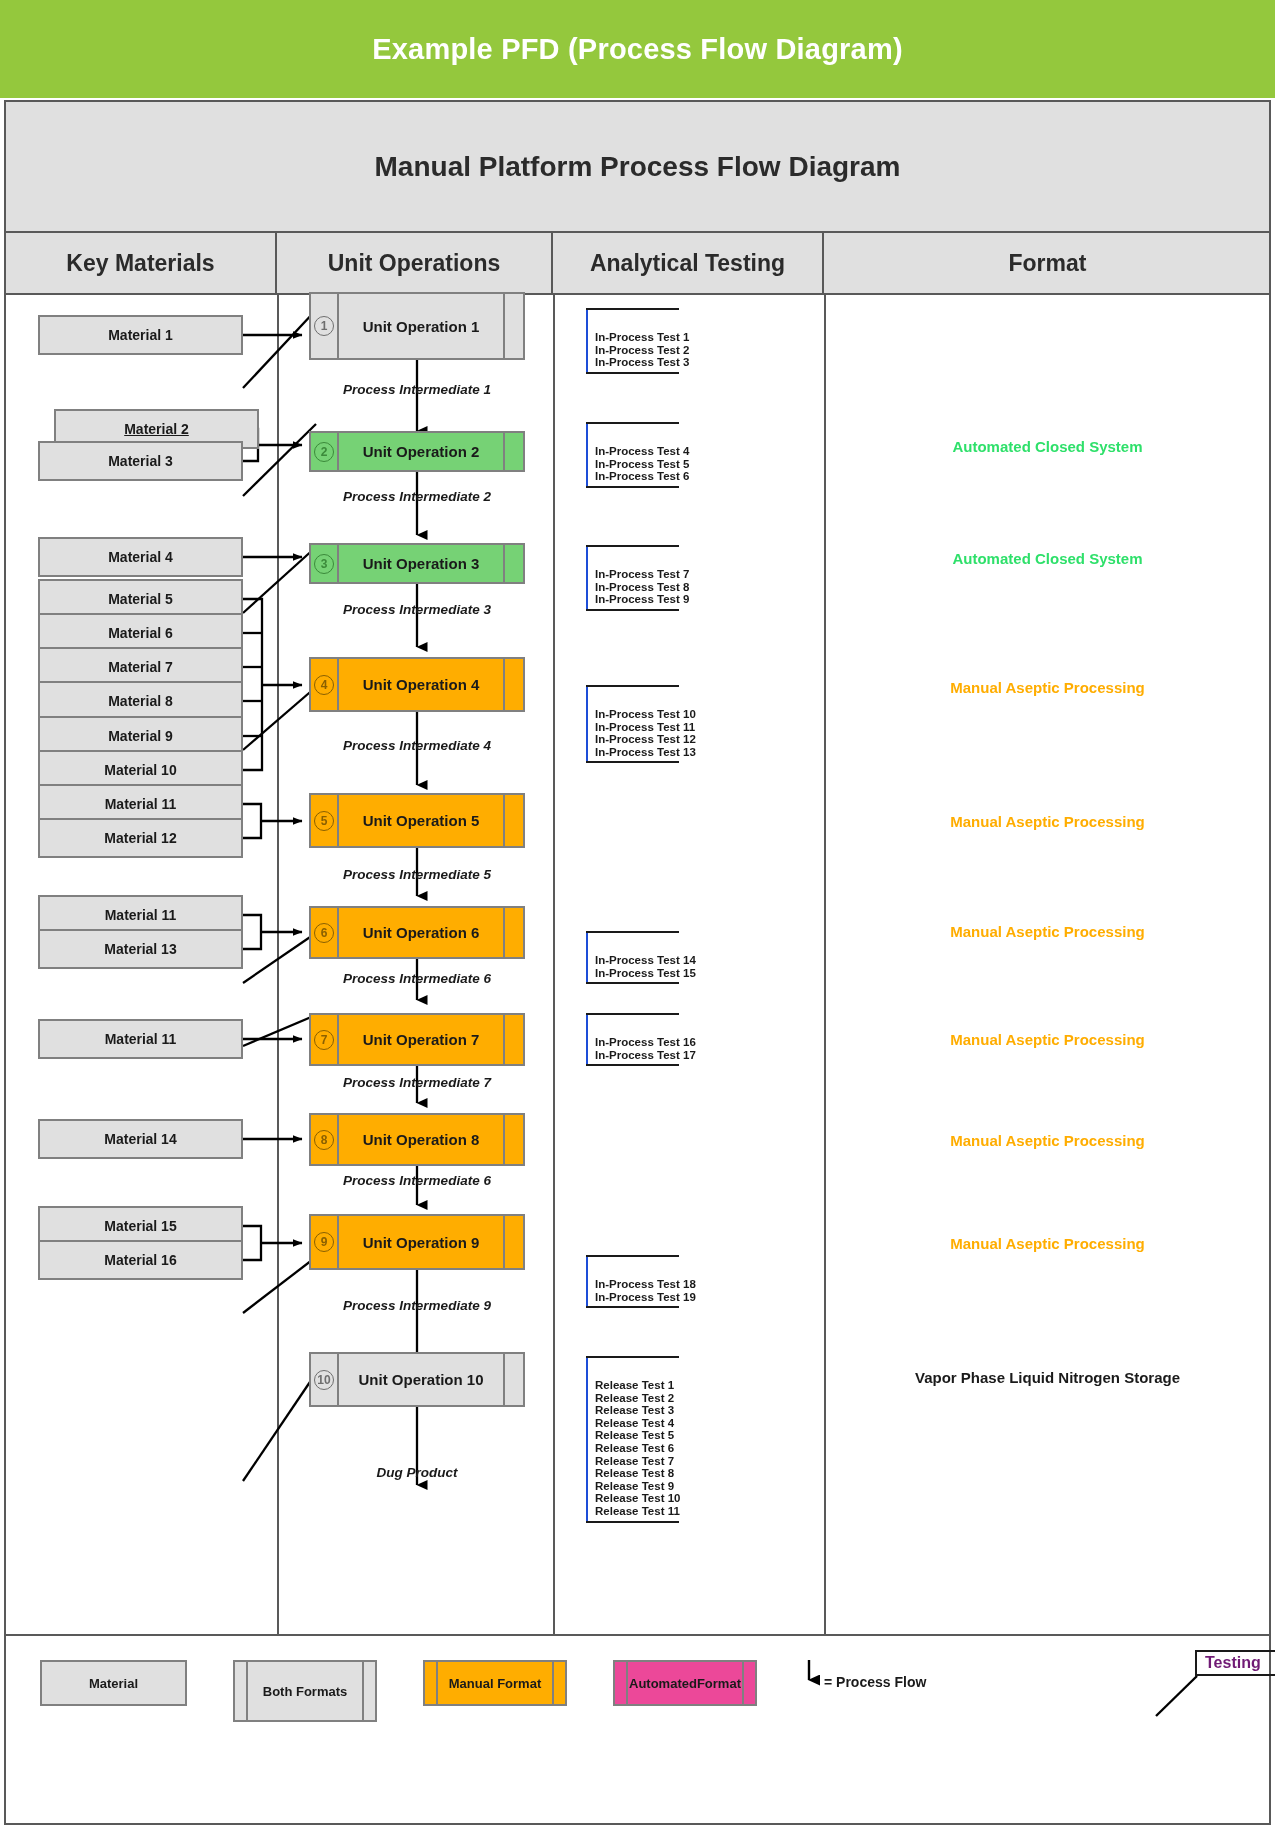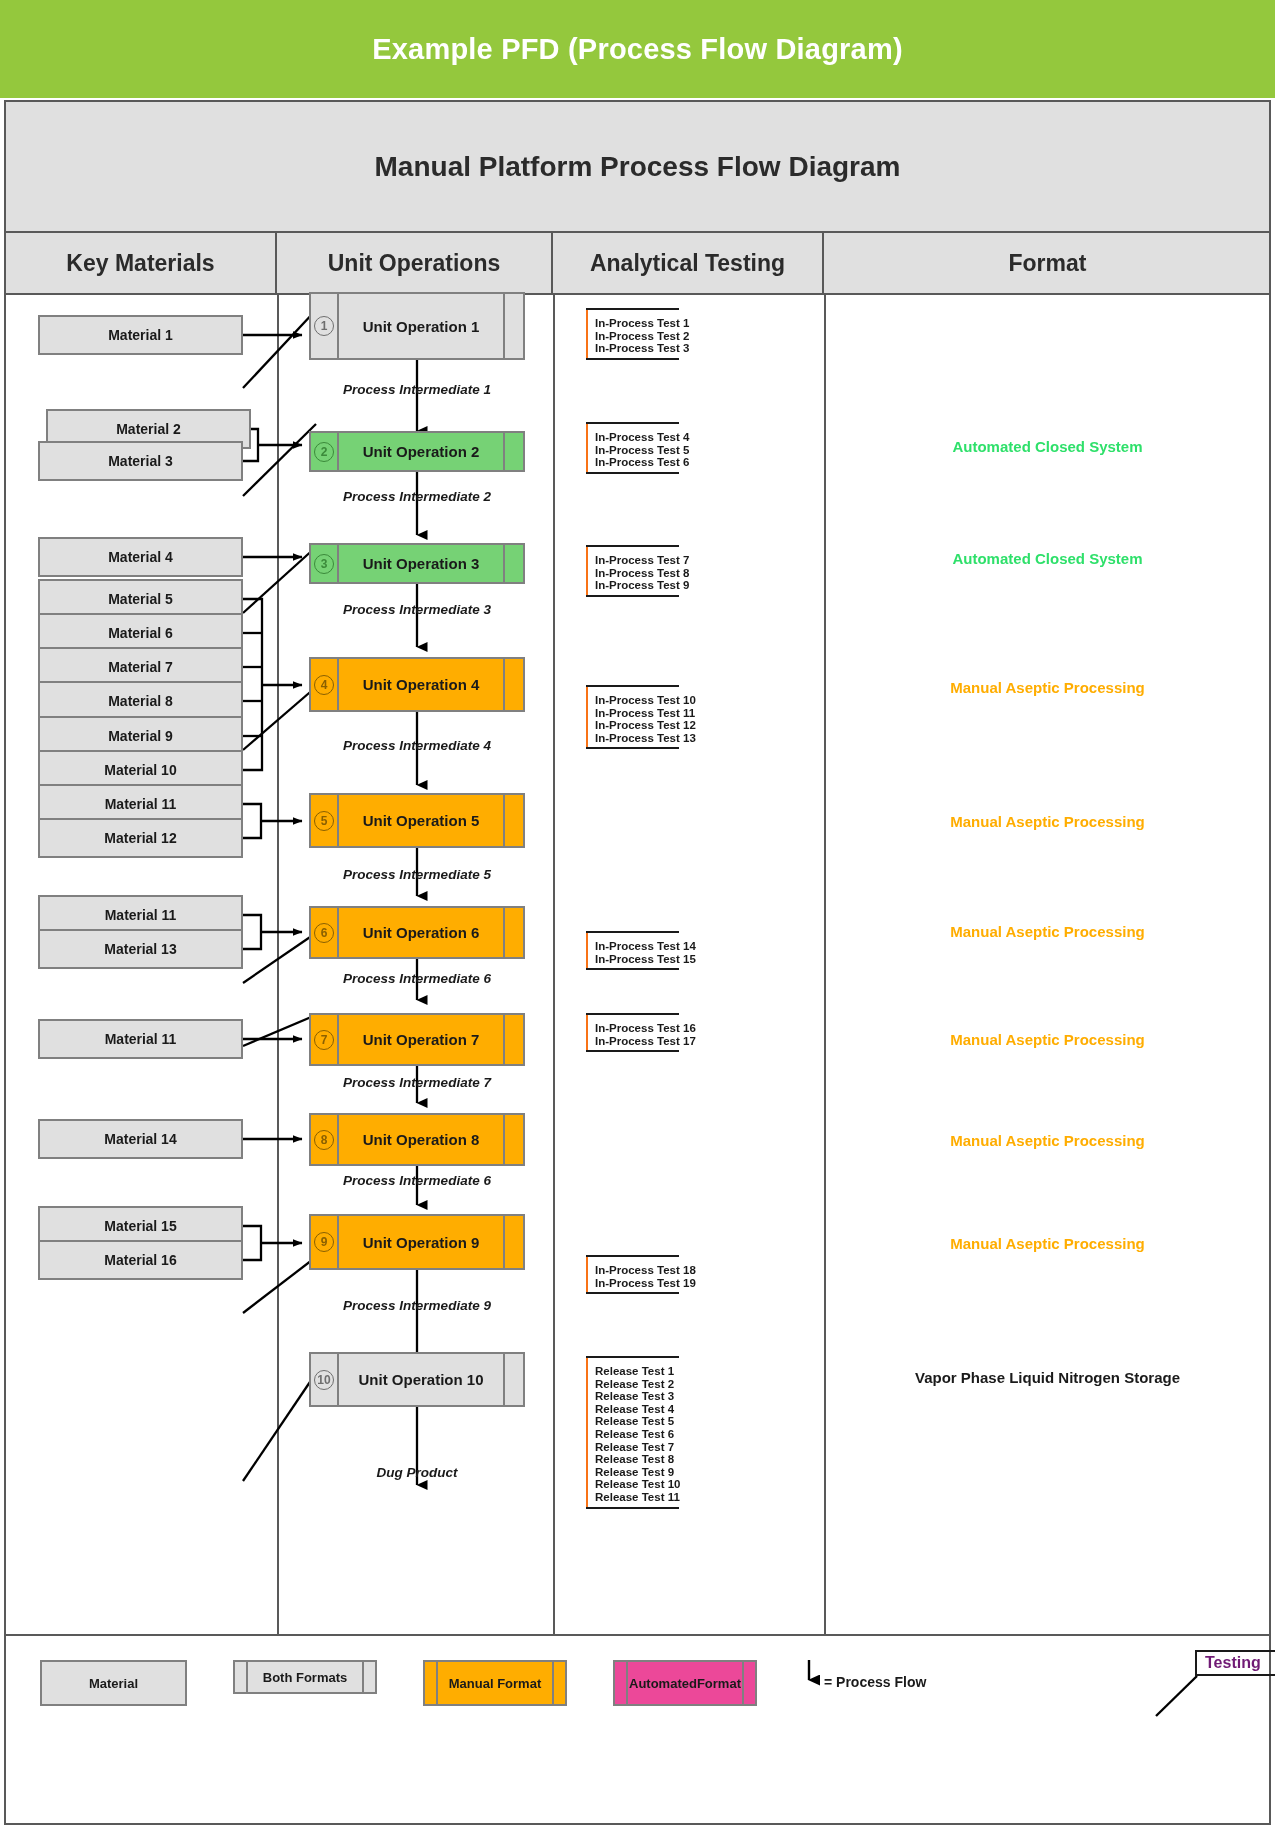--- a/index.html
+++ b/index.html
@@ -103,22 +103,22 @@
   .op.green  .badge{border-color:#3b8a3a;color:#3b8a3a;}
 
   .interm{
     position:absolute;font-size:13.5px;font-style:italic;font-weight:bold;
     color:#1a1a1a;white-space:nowrap;text-align:center;
   }
 
   
   .test-box{
     position:absolute;box-sizing:border-box;
-    border-left:2px solid #f97316;
-    padding:7px 0 3px 7px;
+    border-left:2px solid #1d4ed8;
+    padding:21px 0 3px 7px;
   }
   .test-box::before,.test-box::after{
     content:"";position:absolute;left:-2px;width:93px;height:0;
     border-top:2px solid #1a1a1a;
   }
   .test-box::before{top:-2px;}
   .test-box::after{bottom:-2px;}
   .test-line{font-size:11.5px;font-weight:bold;color:#1a1a1a;
              line-height:12.6px;white-space:nowrap;}
 
@@ -239,21 +239,21 @@
           <path d="M237,455 L310,392"></path>
           <path d="M237,688 L310,638"></path>
           <path d="M237,751 L310,720"></path>
           <path d="M237,1018 L310,962"></path>
           <path d="M237,1186 L310,1078"></path>
         </g>
       </svg>
 
       <div class="mat-box" style="left:32px;top:20px;width:205px;height:40px;">Material 1</div>
 
-      <div class="mat-box" style="left:40px;top:114px;width:205px;height:40px;">Material 2</div>
+      <div class="mat-box" style="left:48px;top:114px;width:205px;height:40px;text-decoration:underline;">Material 2</div>
       <div class="mat-box" style="left:32px;top:146px;width:205px;height:40px;">Material 3</div>
 
       <div class="mat-box" style="left:32px;top:242px;width:205px;height:40px;">Material 4</div>
 
       <div class="mat-box" style="left:32px;top:284px;width:205px;height:40px;">Material 5</div>
       <div class="mat-box" style="left:32px;top:318px;width:205px;height:40px;">Material 6</div>
       <div class="mat-box" style="left:32px;top:352px;width:205px;height:40px;">Material 7</div>
       <div class="mat-box" style="left:32px;top:386px;width:205px;height:40px;">Material 8</div>
       <div class="mat-box" style="left:32px;top:421px;width:205px;height:40px;">Material 9</div>
       <div class="mat-box" style="left:32px;top:455px;width:205px;height:40px;">Material 10</div>
@@ -428,21 +428,21 @@
 
     </div>
 
     <div class="body-bottom-rule"></div>
 
     <div class="legend">
       <div class="legend-inner">
 
         <div class="lg-mat" style="left:34px;top:24px;width:147px;height:46px;">Material</div>
 
-        <div class="lg-op grey" style="left:227px;top:24px;width:144px;height:34px;">
+        <div class="lg-op grey" style="left:227px;top:24px;width:144px;height:62px;">
           <div class="lc"></div>
           <div class="mc">Both Formats</div>
           <div class="rc"></div>
         </div>
 
         <div class="lg-op orange" style="left:417px;top:24px;width:144px;height:46px;">
           <div class="lc"></div>
           <div class="mc">Manual Format</div>
           <div class="rc"></div>
         </div>

